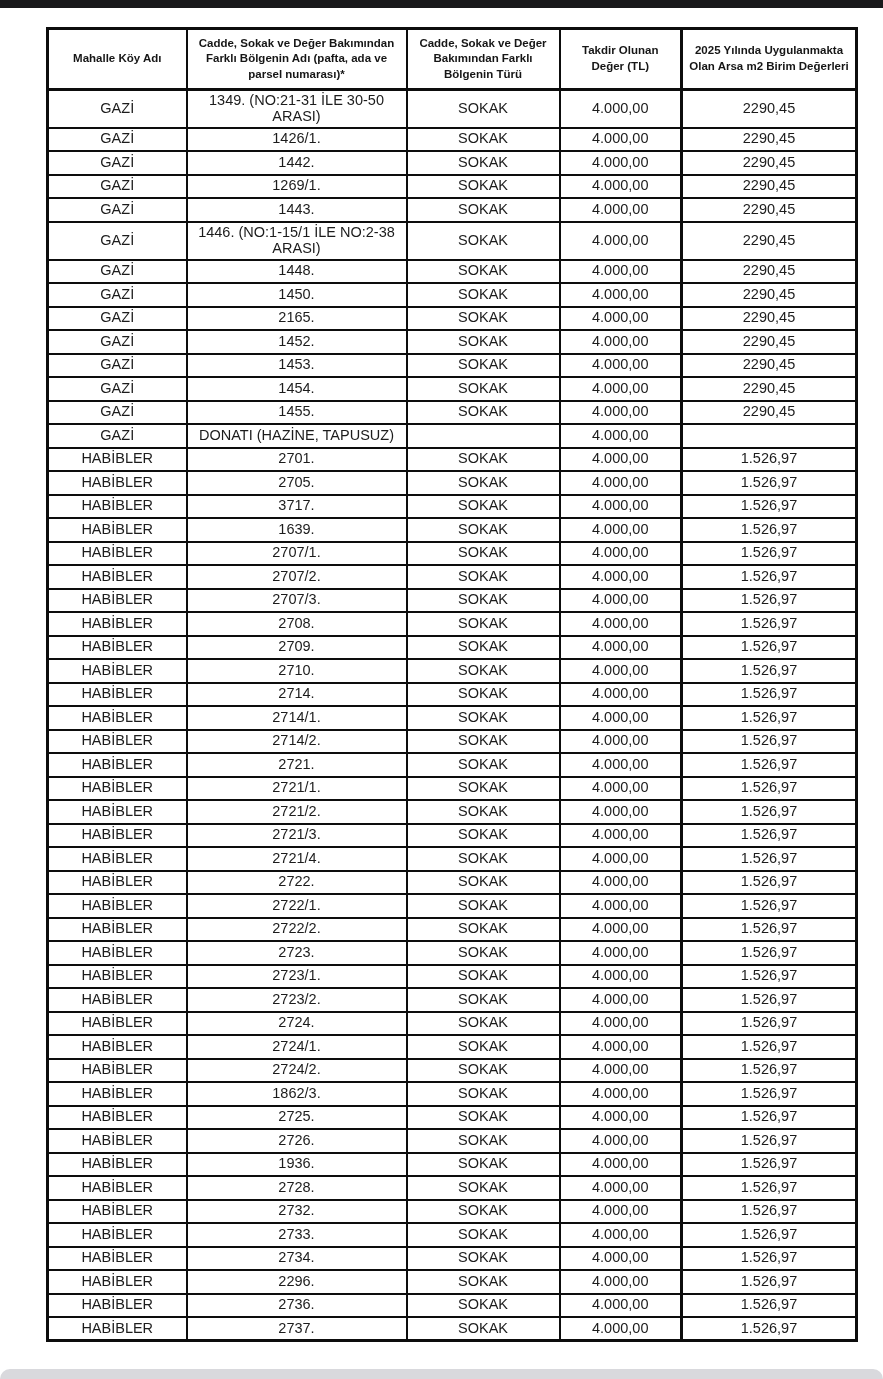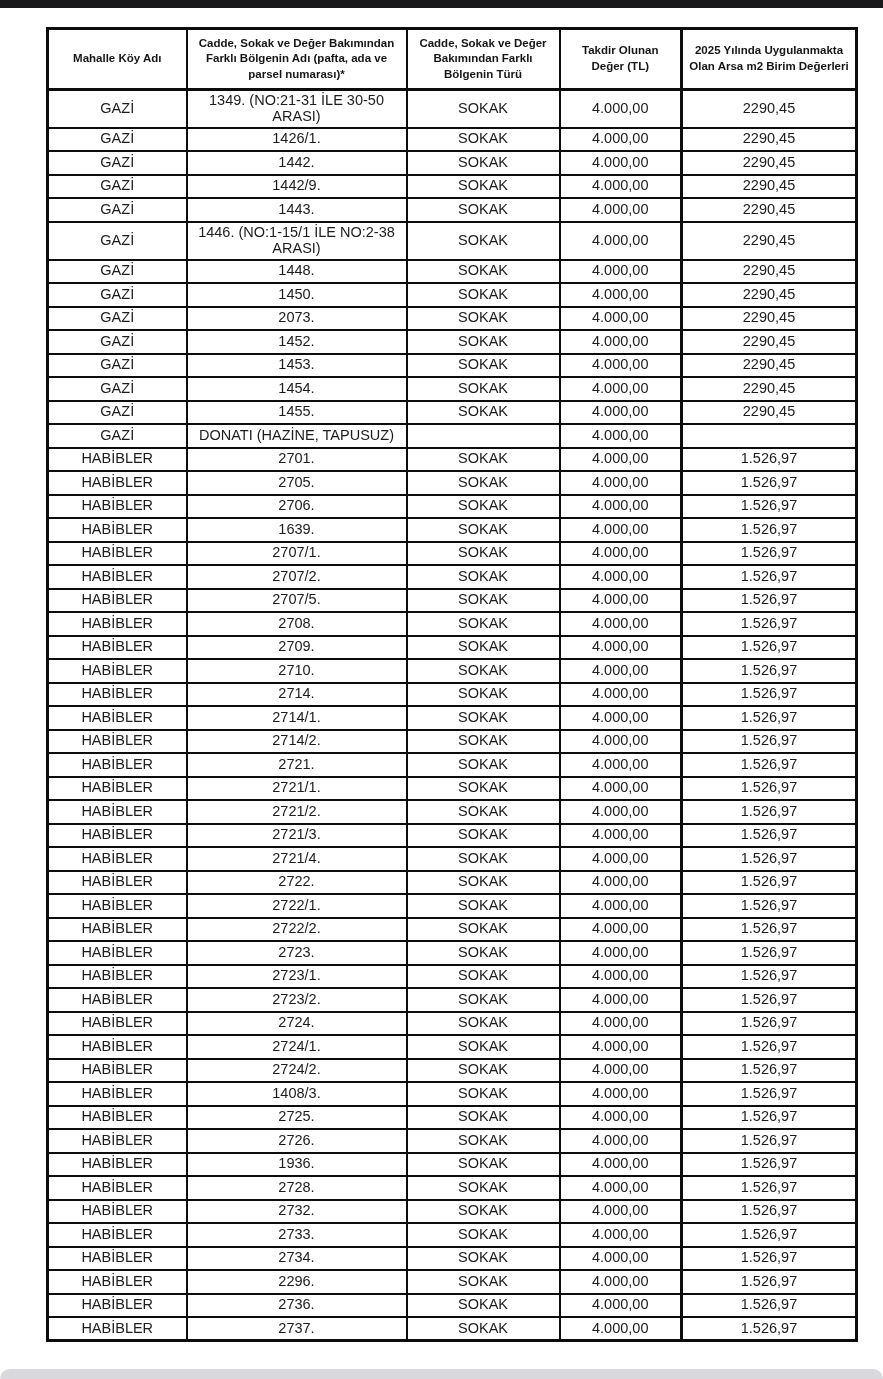--- a/index.html
+++ b/index.html
@@ -107,21 +107,21 @@
   </tr>
       <tr>
     <td>GAZİ</td>
     <td>1442.</td>
     <td class="c3cell">SOKAK</td>
     <td>4.000,00</td>
     <td class="c5cell">2290,45</td>
   </tr>
       <tr>
     <td>GAZİ</td>
-    <td>1442/9.</td>
+    <td>1269/1.</td>
     <td class="c3cell">SOKAK</td>
     <td>4.000,00</td>
     <td class="c5cell">2290,45</td>
   </tr>
       <tr>
     <td>GAZİ</td>
     <td>1443.</td>
     <td class="c3cell">SOKAK</td>
     <td>4.000,00</td>
     <td class="c5cell">2290,45</td>
@@ -142,21 +142,21 @@
   </tr>
       <tr>
     <td>GAZİ</td>
     <td>1450.</td>
     <td class="c3cell">SOKAK</td>
     <td>4.000,00</td>
     <td class="c5cell">2290,45</td>
   </tr>
       <tr>
     <td>GAZİ</td>
-    <td>2073.</td>
+    <td>2165.</td>
     <td class="c3cell">SOKAK</td>
     <td>4.000,00</td>
     <td class="c5cell">2290,45</td>
   </tr>
       <tr>
     <td>GAZİ</td>
     <td>1452.</td>
     <td class="c3cell">SOKAK</td>
     <td>4.000,00</td>
     <td class="c5cell">2290,45</td>
@@ -198,21 +198,21 @@
   </tr>
       <tr>
     <td>HABİBLER</td>
     <td>2705.</td>
     <td class="c3cell">SOKAK</td>
     <td>4.000,00</td>
     <td class="c5cell">1.526,97</td>
   </tr>
       <tr>
     <td>HABİBLER</td>
-    <td>2706.</td>
+    <td>3717.</td>
     <td class="c3cell">SOKAK</td>
     <td>4.000,00</td>
     <td class="c5cell">1.526,97</td>
   </tr>
       <tr>
     <td>HABİBLER</td>
     <td>1639.</td>
     <td class="c3cell">SOKAK</td>
     <td>4.000,00</td>
     <td class="c5cell">1.526,97</td>
@@ -226,21 +226,21 @@
   </tr>
       <tr>
     <td>HABİBLER</td>
     <td>2707/2.</td>
     <td class="c3cell">SOKAK</td>
     <td>4.000,00</td>
     <td class="c5cell">1.526,97</td>
   </tr>
       <tr>
     <td>HABİBLER</td>
-    <td>2707/5.</td>
+    <td>2707/3.</td>
     <td class="c3cell">SOKAK</td>
     <td>4.000,00</td>
     <td class="c5cell">1.526,97</td>
   </tr>
       <tr>
     <td>HABİBLER</td>
     <td>2708.</td>
     <td class="c3cell">SOKAK</td>
     <td>4.000,00</td>
     <td class="c5cell">1.526,97</td>
@@ -373,21 +373,21 @@
   </tr>
       <tr>
     <td>HABİBLER</td>
     <td>2724/2.</td>
     <td class="c3cell">SOKAK</td>
     <td>4.000,00</td>
     <td class="c5cell">1.526,97</td>
   </tr>
       <tr>
     <td>HABİBLER</td>
-    <td>1408/3.</td>
+    <td>1862/3.</td>
     <td class="c3cell">SOKAK</td>
     <td>4.000,00</td>
     <td class="c5cell">1.526,97</td>
   </tr>
       <tr>
     <td>HABİBLER</td>
     <td>2725.</td>
     <td class="c3cell">SOKAK</td>
     <td>4.000,00</td>
     <td class="c5cell">1.526,97</td>

